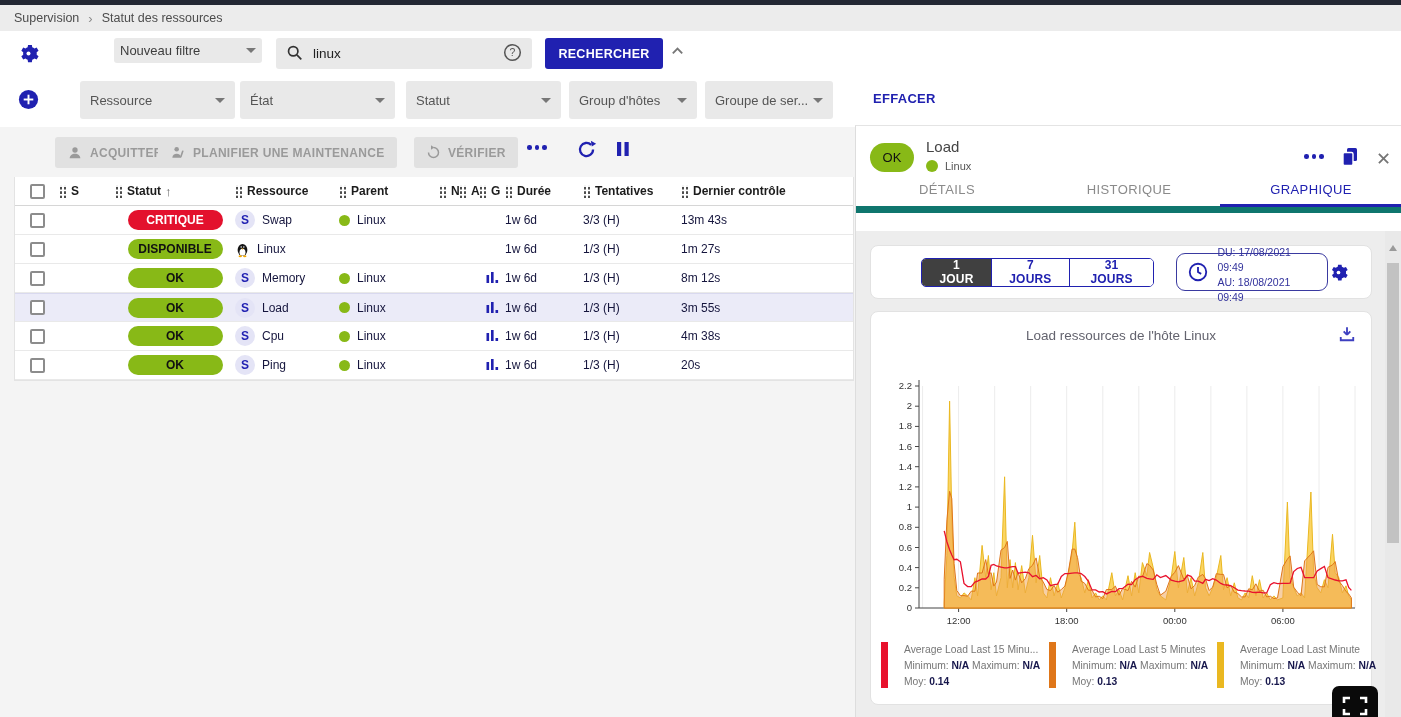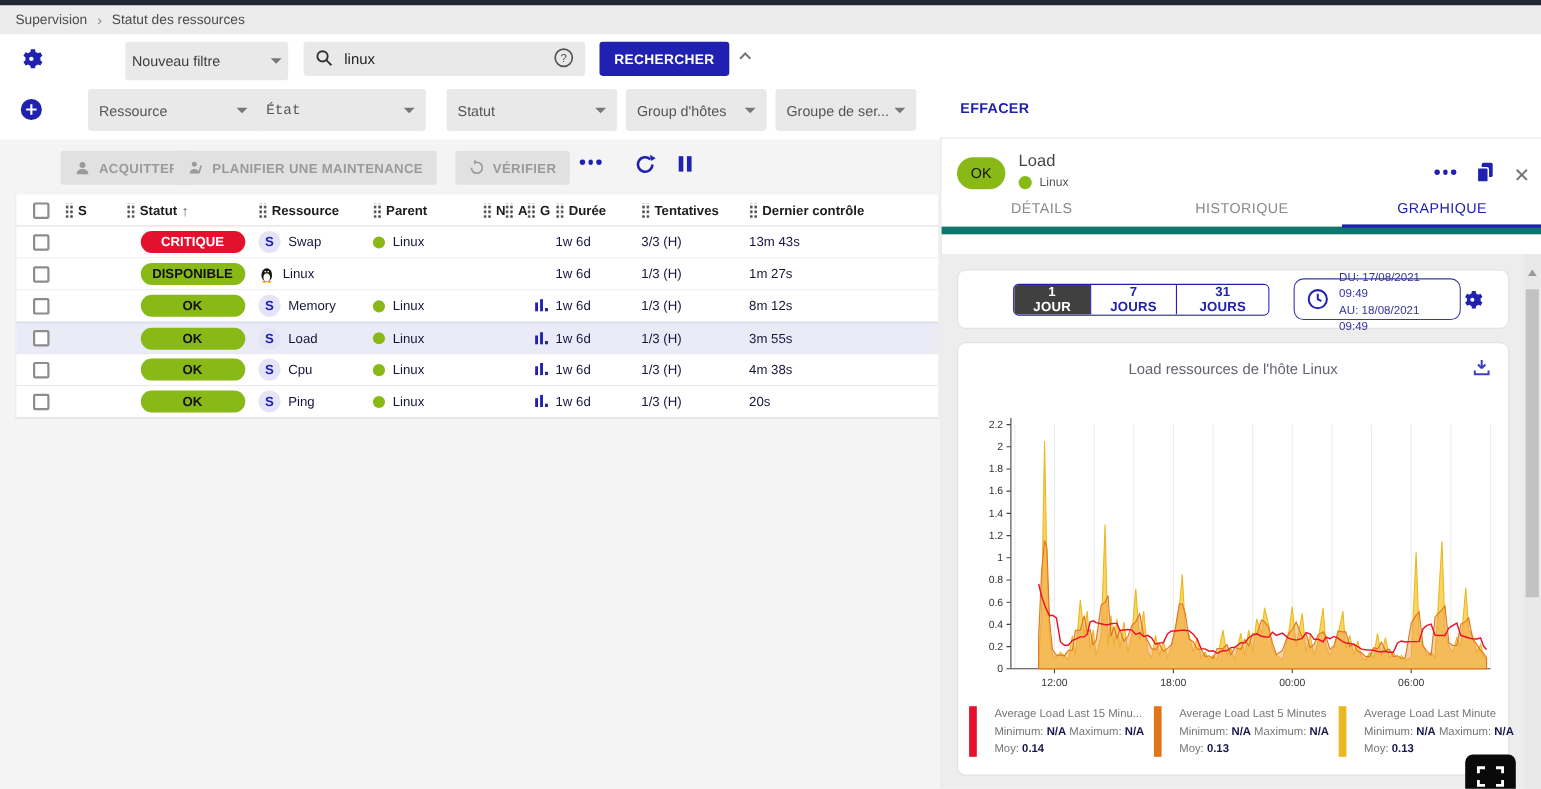--- a/index.html
+++ b/index.html
@@ -9,21 +9,21 @@
 
   
   #topstrip { left:0; top:0; width:1401px; height:5px; background:#232733; }
   #breadcrumb { left:0; top:5px; width:1401px; height:26px; background:#ececec; display:flex; align-items:center; padding-left:14px; gap:9px; font-size:12.5px; color:#4c4c4c; }
   #breadcrumb .sep { color:#8a8a8a; font-size:13px; }
 
   
   #filterzone { left:0; top:31px; width:1401px; height:96px; background:#ffffff; }
   .ctlbox { background:#e9e9e9; border-radius:3px; display:flex; align-items:center; color:#3d3d3d; font-size:13px; }
   .caret { width:0; height:0; border-left:5px solid transparent; border-right:5px solid transparent; border-top:5px solid #777; }
-  #saved-filter { left:114px; top:7px; width:148px; height:35px; padding:0 6px; justify-content:space-between; cursor:pointer; }
+  #saved-filter { left:114px; top:7px; width:148px; height:25px; padding:0 6px; justify-content:space-between; cursor:pointer; }
   #searchbox { left:276px; top:7px; width:256px; height:31px; padding:0 10px; gap:10px; }
   #searchbox input { flex:1; border:none; background:transparent; outline:none; font-size:13.5px; color:#222; font-family:"Liberation Sans",sans-serif; }
   #search-btn { left:545px; top:7px; width:118px; height:31px; background:#2021b0; color:#fff; border:none; border-radius:3px; font-weight:bold; font-size:12.5px; letter-spacing:.3px; cursor:pointer; }
   .drop2 { top:50px; height:38px; padding:0 10px; justify-content:space-between; color:#555; cursor:pointer; font-size:13px; }
   #clear-btn { left:873px; top:60px; color:#2021b0; font-weight:bold; font-size:13px; background:none; border:none; letter-spacing:.3px; cursor:pointer; }
 
   
   #leftpane { left:0; top:127px; width:855px; height:590px; background:#f4f4f4; }
   .toolbtn { height:31px; background:#e1e1e1; border:none; border-radius:3px; color:#9a9a9a; font-weight:bold; font-size:12px; letter-spacing:.3px; display:flex; align-items:center; gap:7px; padding:0 12px; }
   #tbl { left:14px; top:50px; width:840px; background:#fff; border:1px solid #e3e3e3; border-top:none; }
@@ -138,21 +138,21 @@
           <circle cx="12" cy="12" r="10" fill="#2021b0"></circle>
           <line x1="12" y1="7" x2="12" y2="17" stroke="#fff" stroke-width="2"></line>
           <line x1="7" y1="12" x2="17" y2="12" stroke="#fff" stroke-width="2"></line>
         </svg>
     </span>
 
     <div class="abs ctlbox drop2" style="left:80px;width:155px;">
       <span>Ressource</span>
         <span class="caret"></span>
     </div>
-    <div class="abs ctlbox drop2" style="left:232px;width:155px;font-family:Liberation Mono, monospace;">
+    <div class="abs ctlbox drop2" style="left:240px;width:155px;">
       <span>État</span>
         <span class="caret"></span>
     </div>
     <div class="abs ctlbox drop2" style="left:406px;width:155px;">
       <span>Statut</span>
         <span class="caret"></span>
     </div>
     <div class="abs ctlbox drop2" style="left:569px;width:128px;">
       <span>Group d'hôtes</span>
         <span class="caret"></span>

